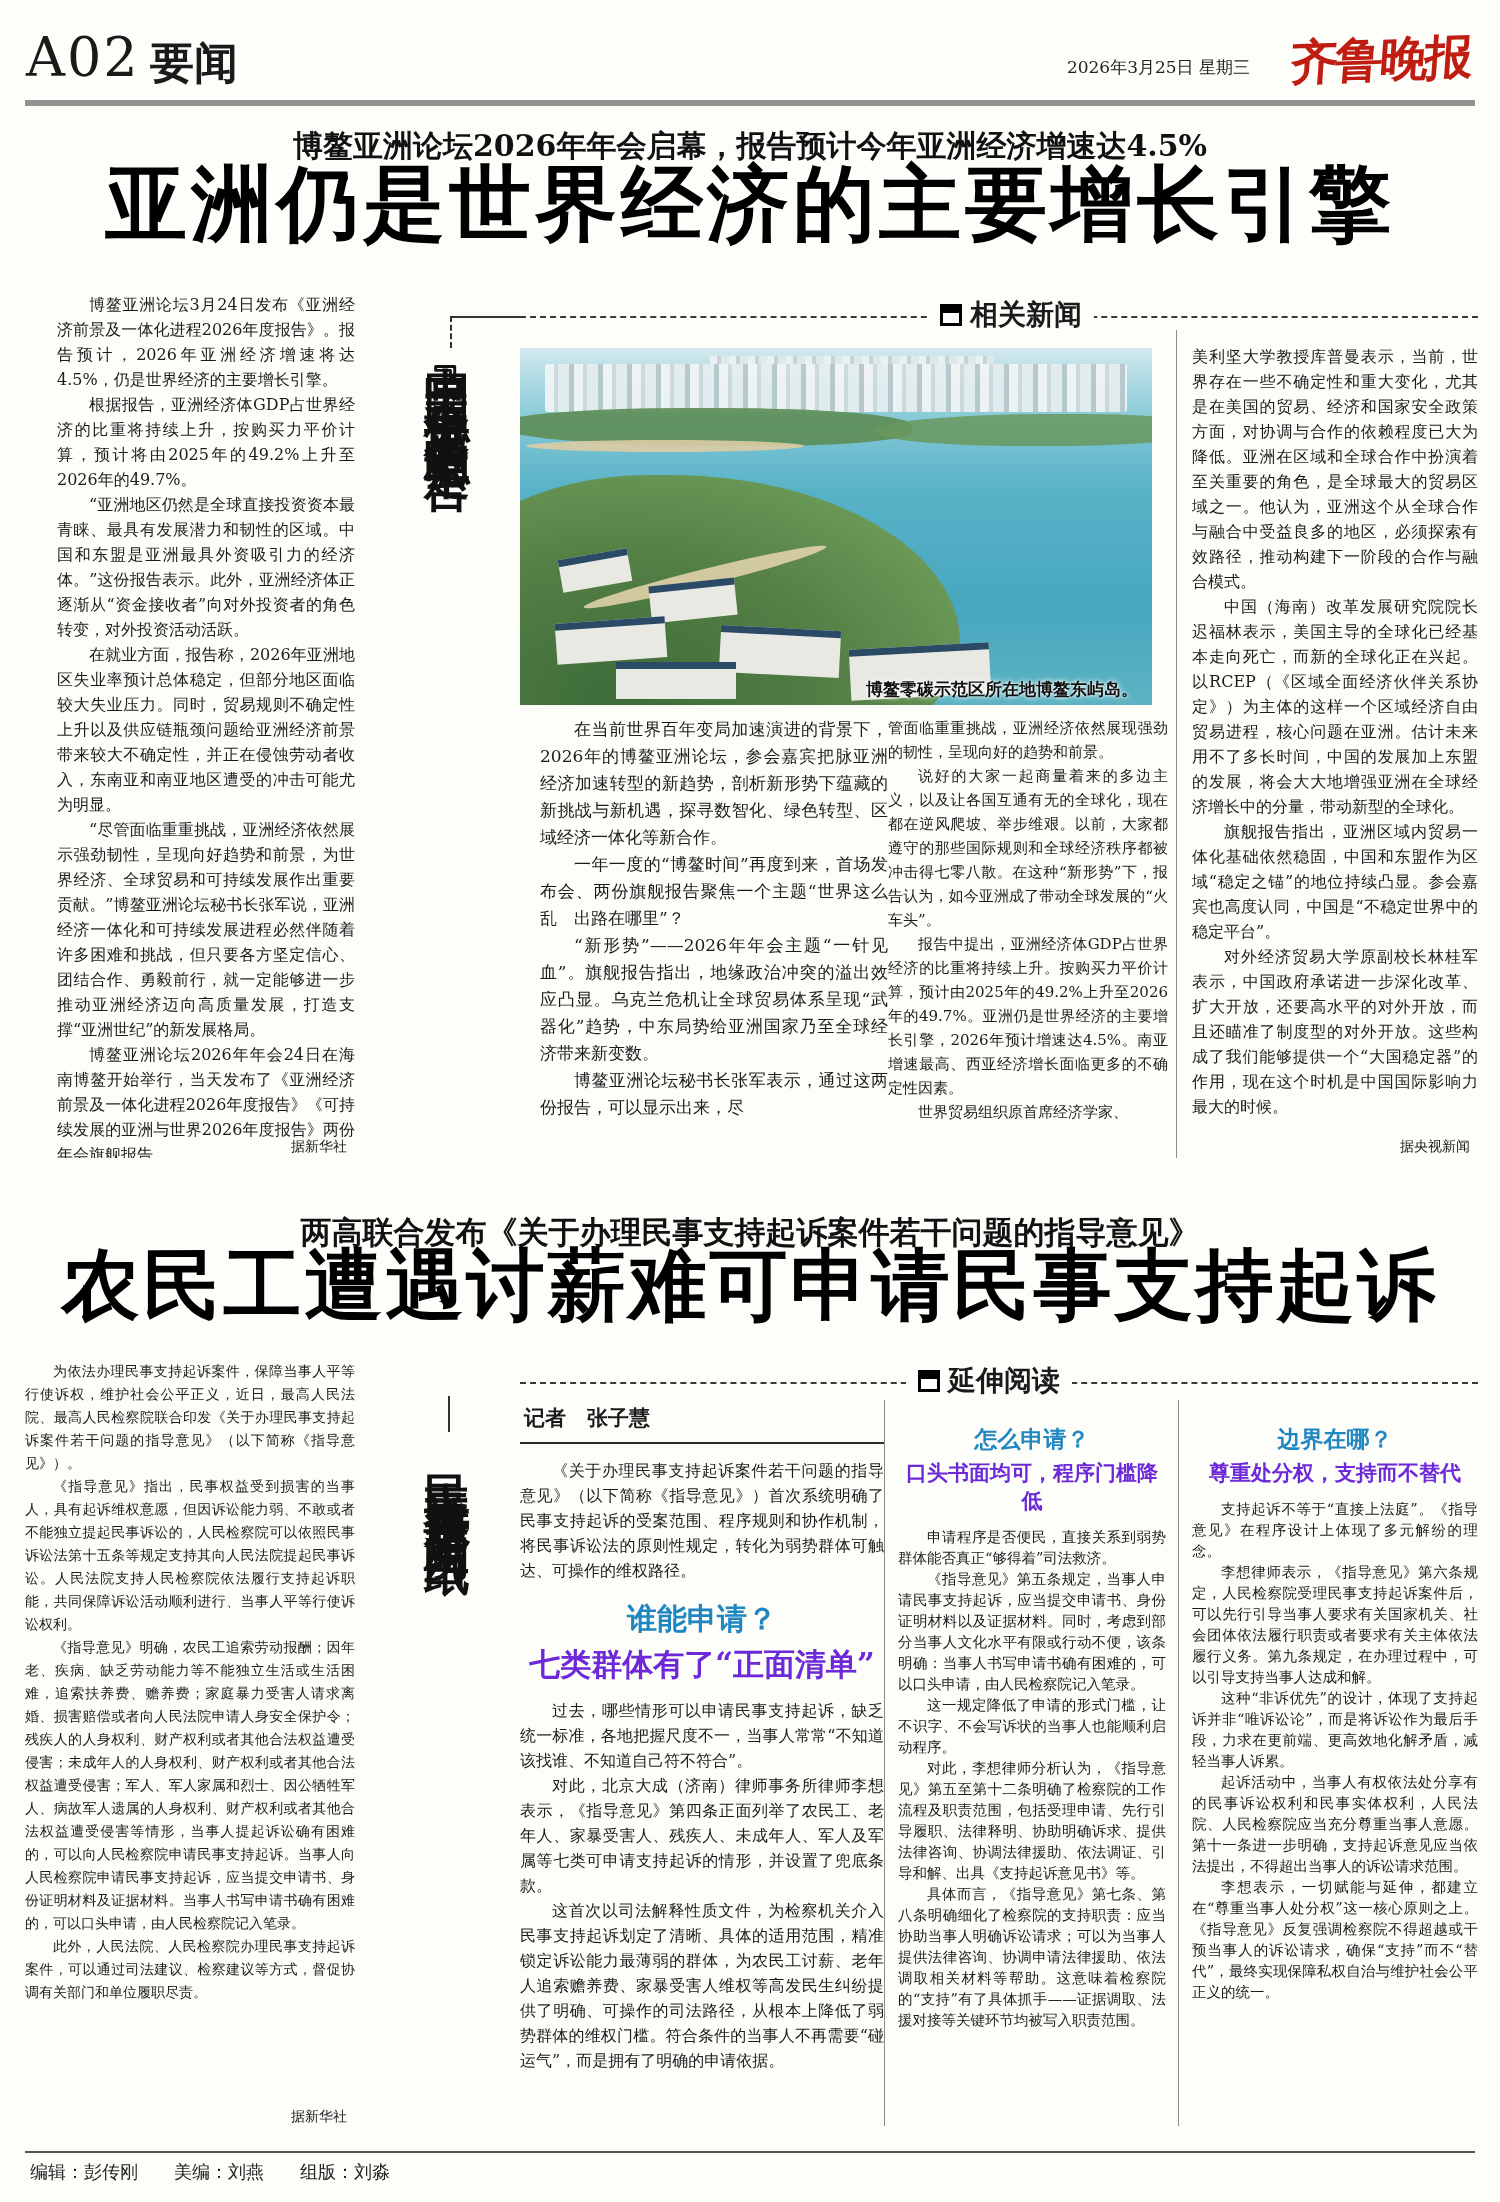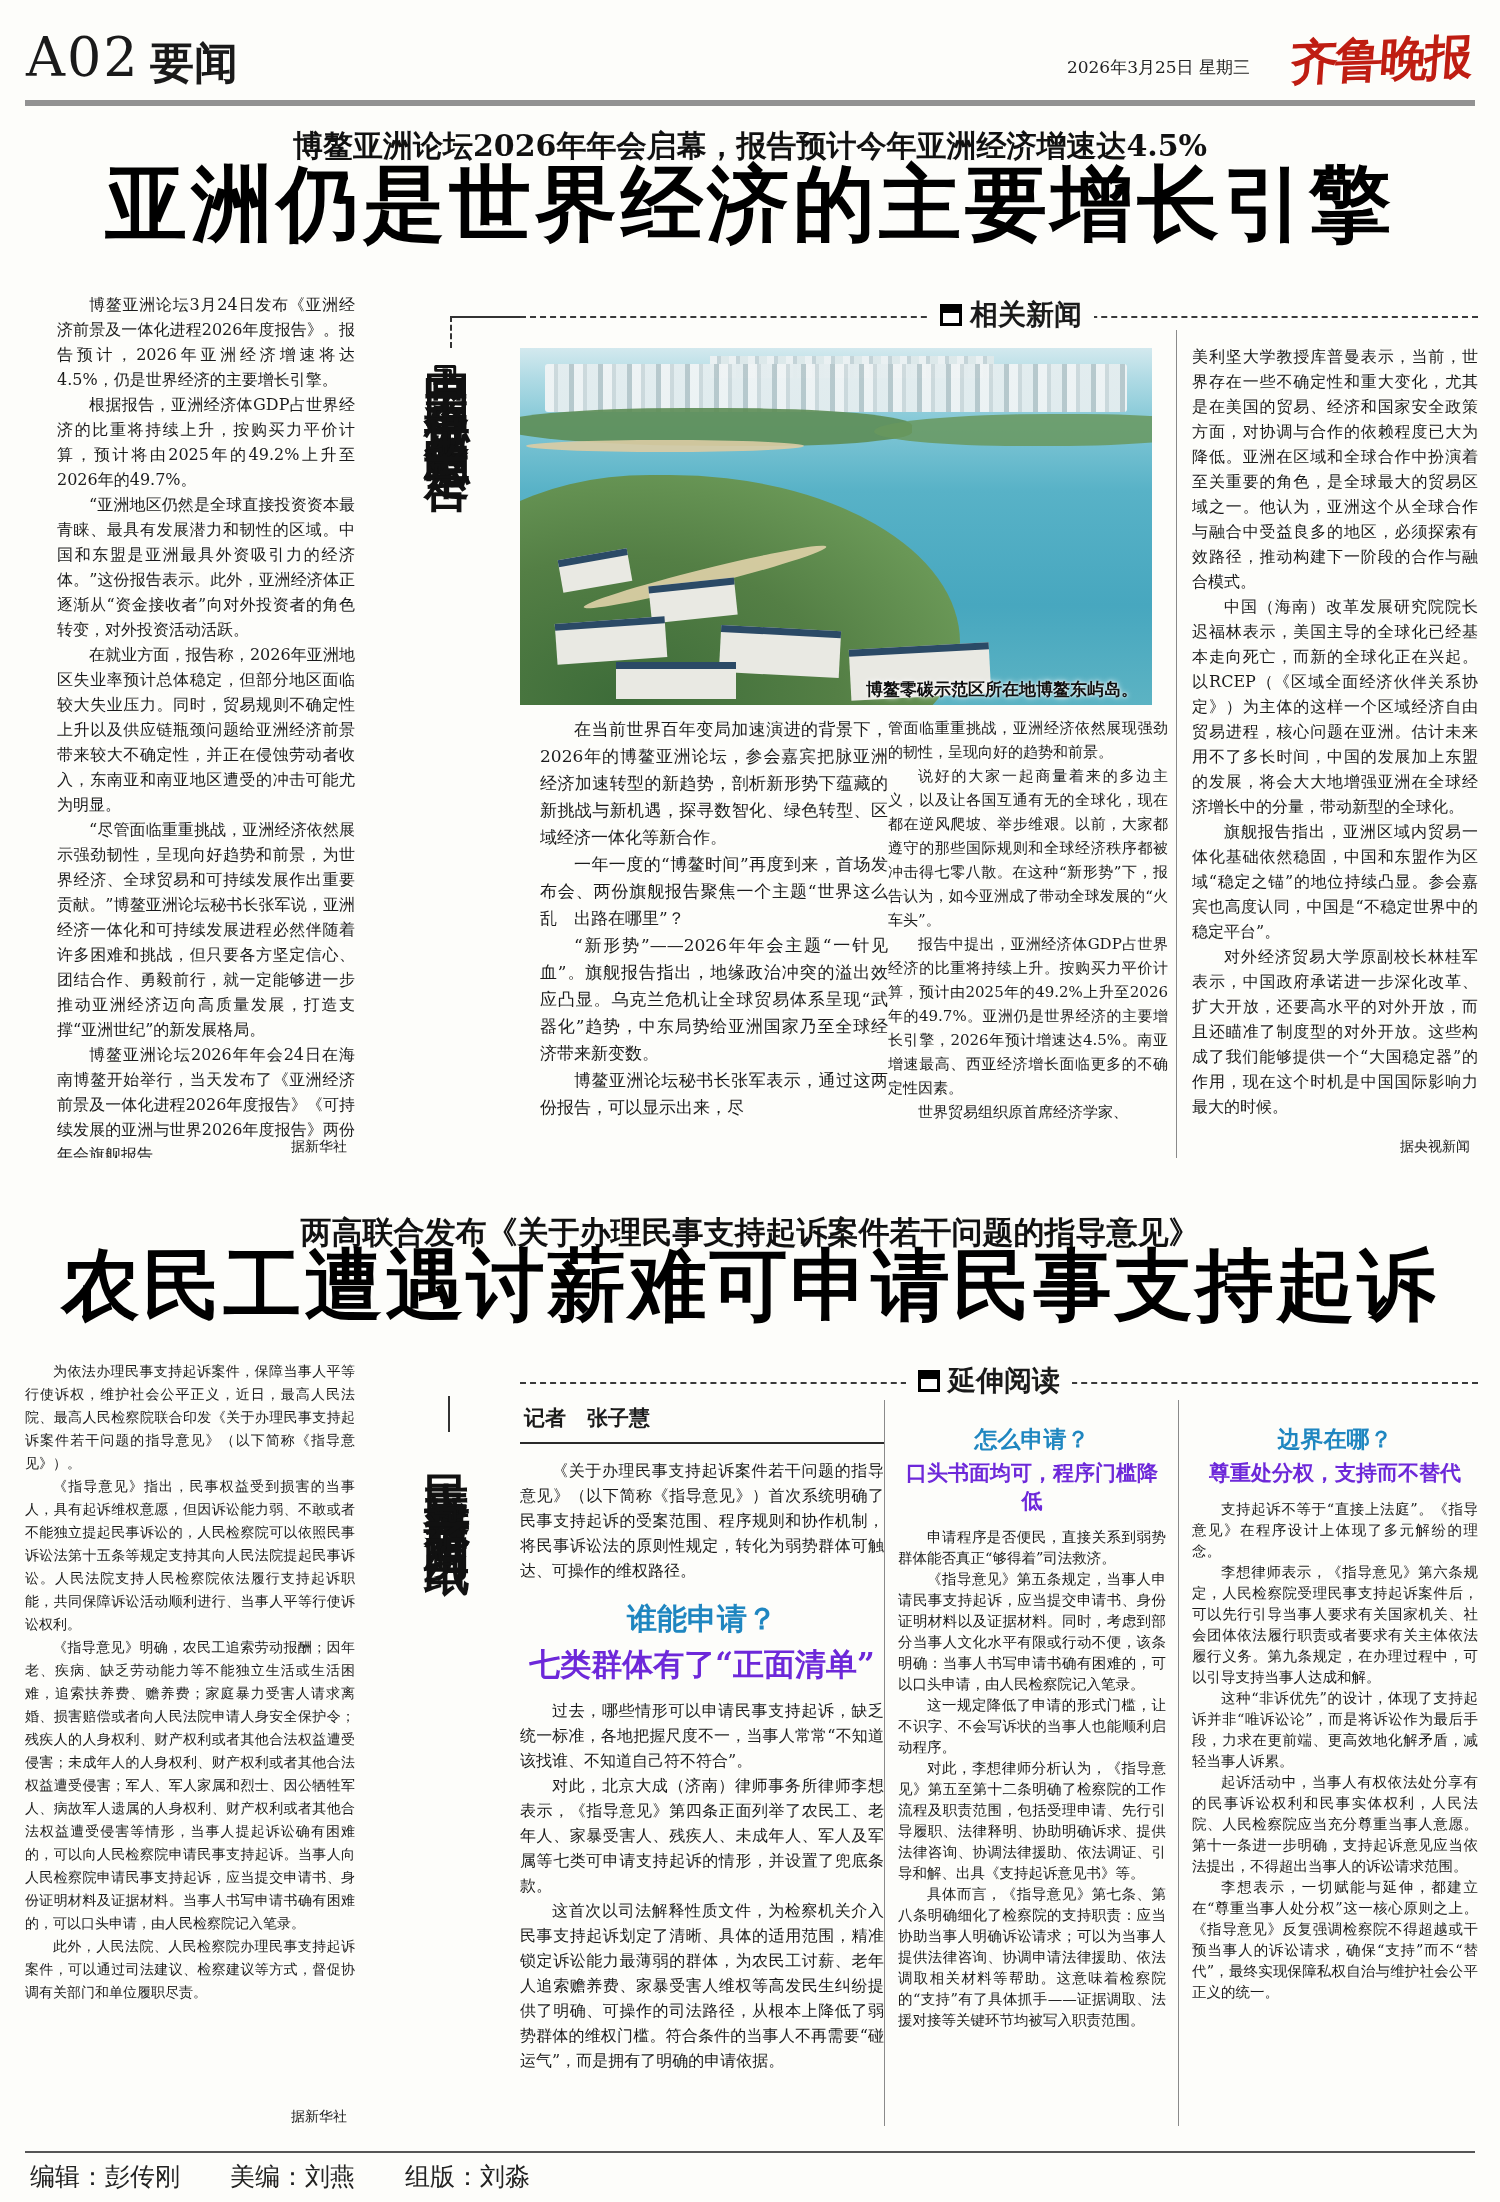--- a/index.html
+++ b/index.html
@@ -56,21 +56,21 @@
   .suba{ text-align:center;font-weight:900;color:#6d28d9;margin:0 0 12px 0;}
   .a2mid .subq{font-size:30px;}
   .a2mid .suba{font-size:31px;}
   .extcol .subq{font-size:23px;}
   .extcol .suba{font-size:21px;}
   
   .corner1{position:absolute;left:450px;top:316px;width:72px;height:30px;border-top:2px solid #333;border-left:2px dashed #333;}
   .tick2{position:absolute;left:448px;top:1396px;width:2px;height:36px;background:#333;}
   
   .ft-rule{position:absolute;left:25px;top:2151px;width:1450px;height:2px;background:#555;}
-  .ft-text{position:absolute;left:30px;top:2160px;font-size:25px;color:#222;}
+  .ft-text{position:absolute;left:30px;top:2160px;font-size:18px;color:#222;}
 </style>
 </head>
 <body>
 
 <div class="page">
 
   <div class="hdr-edition">A02</div>
   <div class="hdr-section">要闻</div>
   <div class="hdr-date">2026年3月25日  星期三</div>
   <div class="hdr-logo">齐鲁晚报</div>

